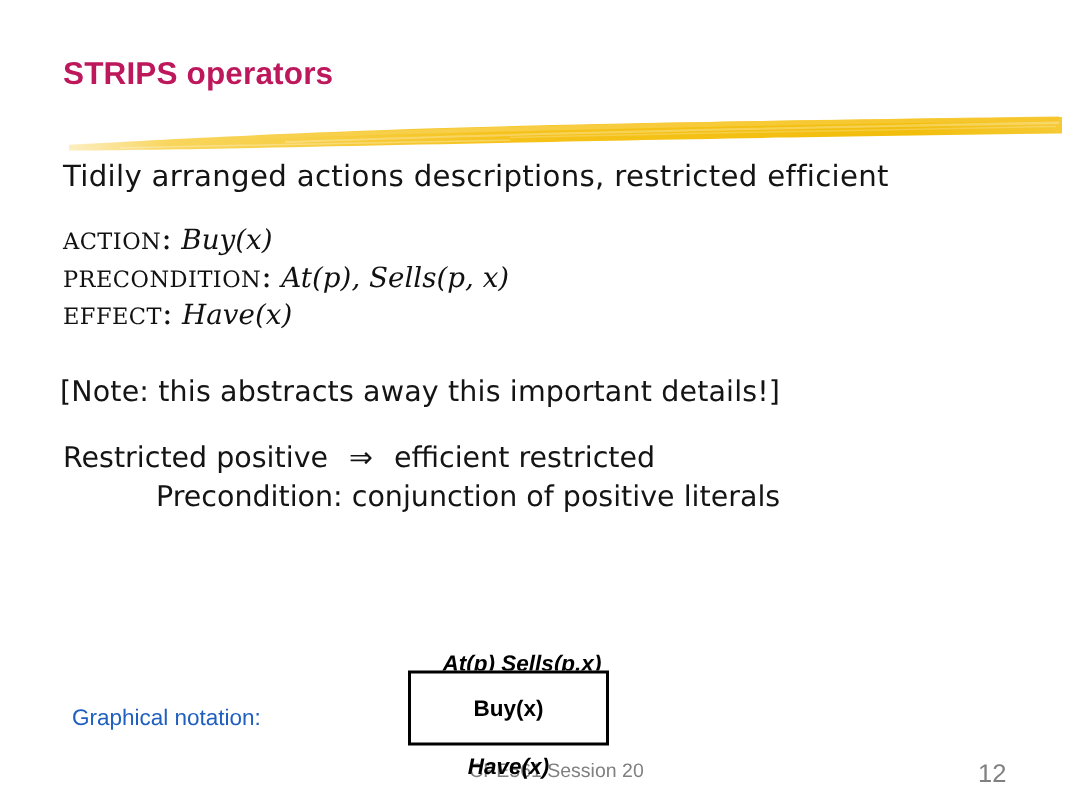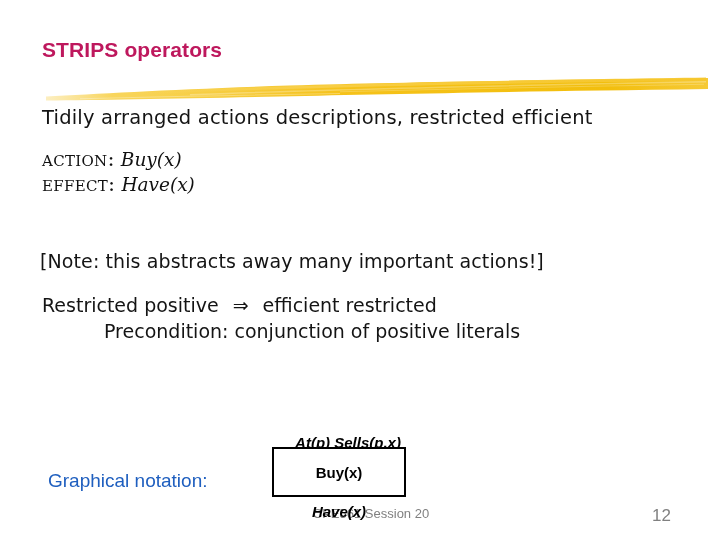--- a/index.html
+++ b/index.html
@@ -114,21 +114,21 @@
     padding: 0 14px;
     font-size: 19px;
   }
 
   
   .graph-label {
     position: absolute;
     left: 48px;
     top: 470px;
     font-family: "Liberation Sans", sans-serif;
-    font-size: 19px;
+    font-size: 15px;
     color: #1F5FBF;
     white-space: nowrap;
   }
 
   
   .diagram {
     position: absolute;
     left: 272px;
     top: 414px;
     width: 136px;
@@ -239,25 +239,28 @@
     </svg>
   </div>
 
   <div class="body-line lead">Tidily arranged actions descriptions, restricted efficient</div>
 
   <div class="schema">
     <div class="schema-row">
       <span class="kw">Action:</span><span class="math">Buy(x)</span>
     </div>
     <div class="schema-row">
+      <span class="kw">Precondition:</span><span class="math">At(p), Sells(p, x)</span>
+    </div>
+    <div class="schema-row">
       <span class="kw">Effect:</span><span class="math">Have(x)</span>
     </div>
   </div>
 
-  <div class="body-line note">[Note: this abstracts away many important actions!]</div>
+  <div class="body-line note">[Note: this abstracts away this important details!]</div>
 
   <div class="restricted">
     <div class="r-row">
       <span>Restricted positive</span><span class="arrow">⇒</span><span>efficient restricted</span>
     </div>
     <div class="r-row r-indent">Precondition: conjunction of positive literals</div>
   </div>
 
   <div class="graph-label">Graphical notation:</div>
 

